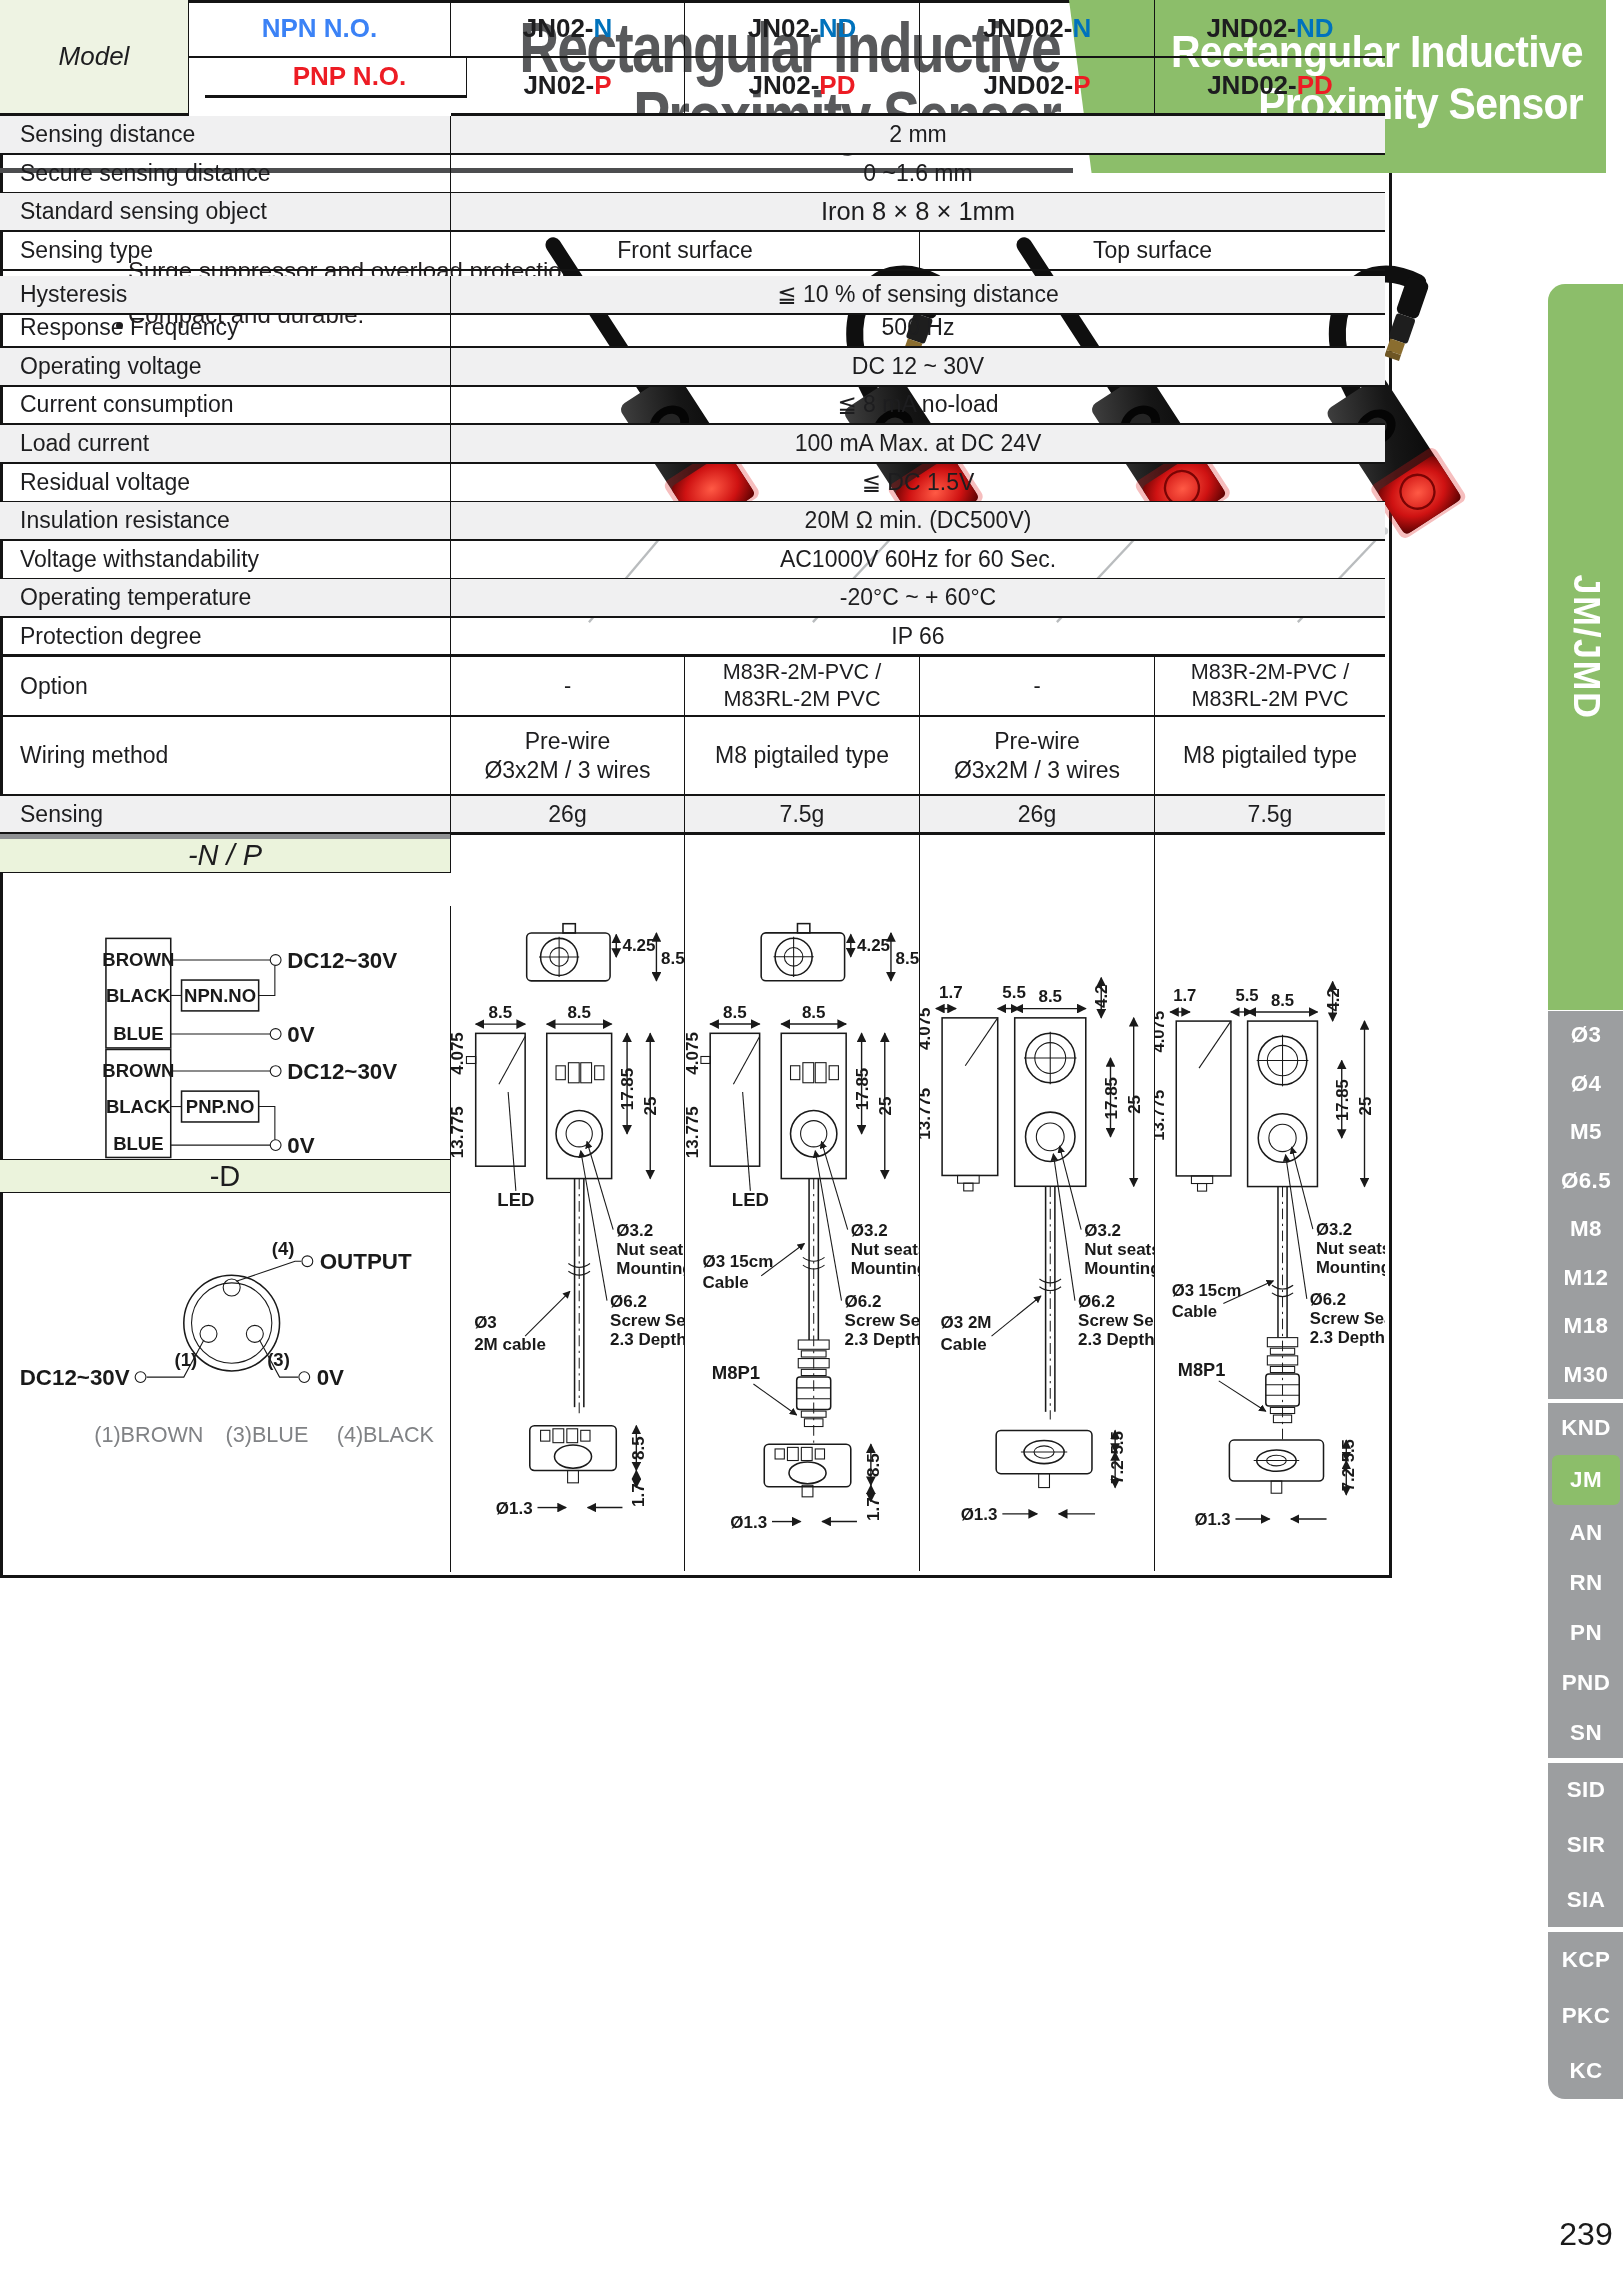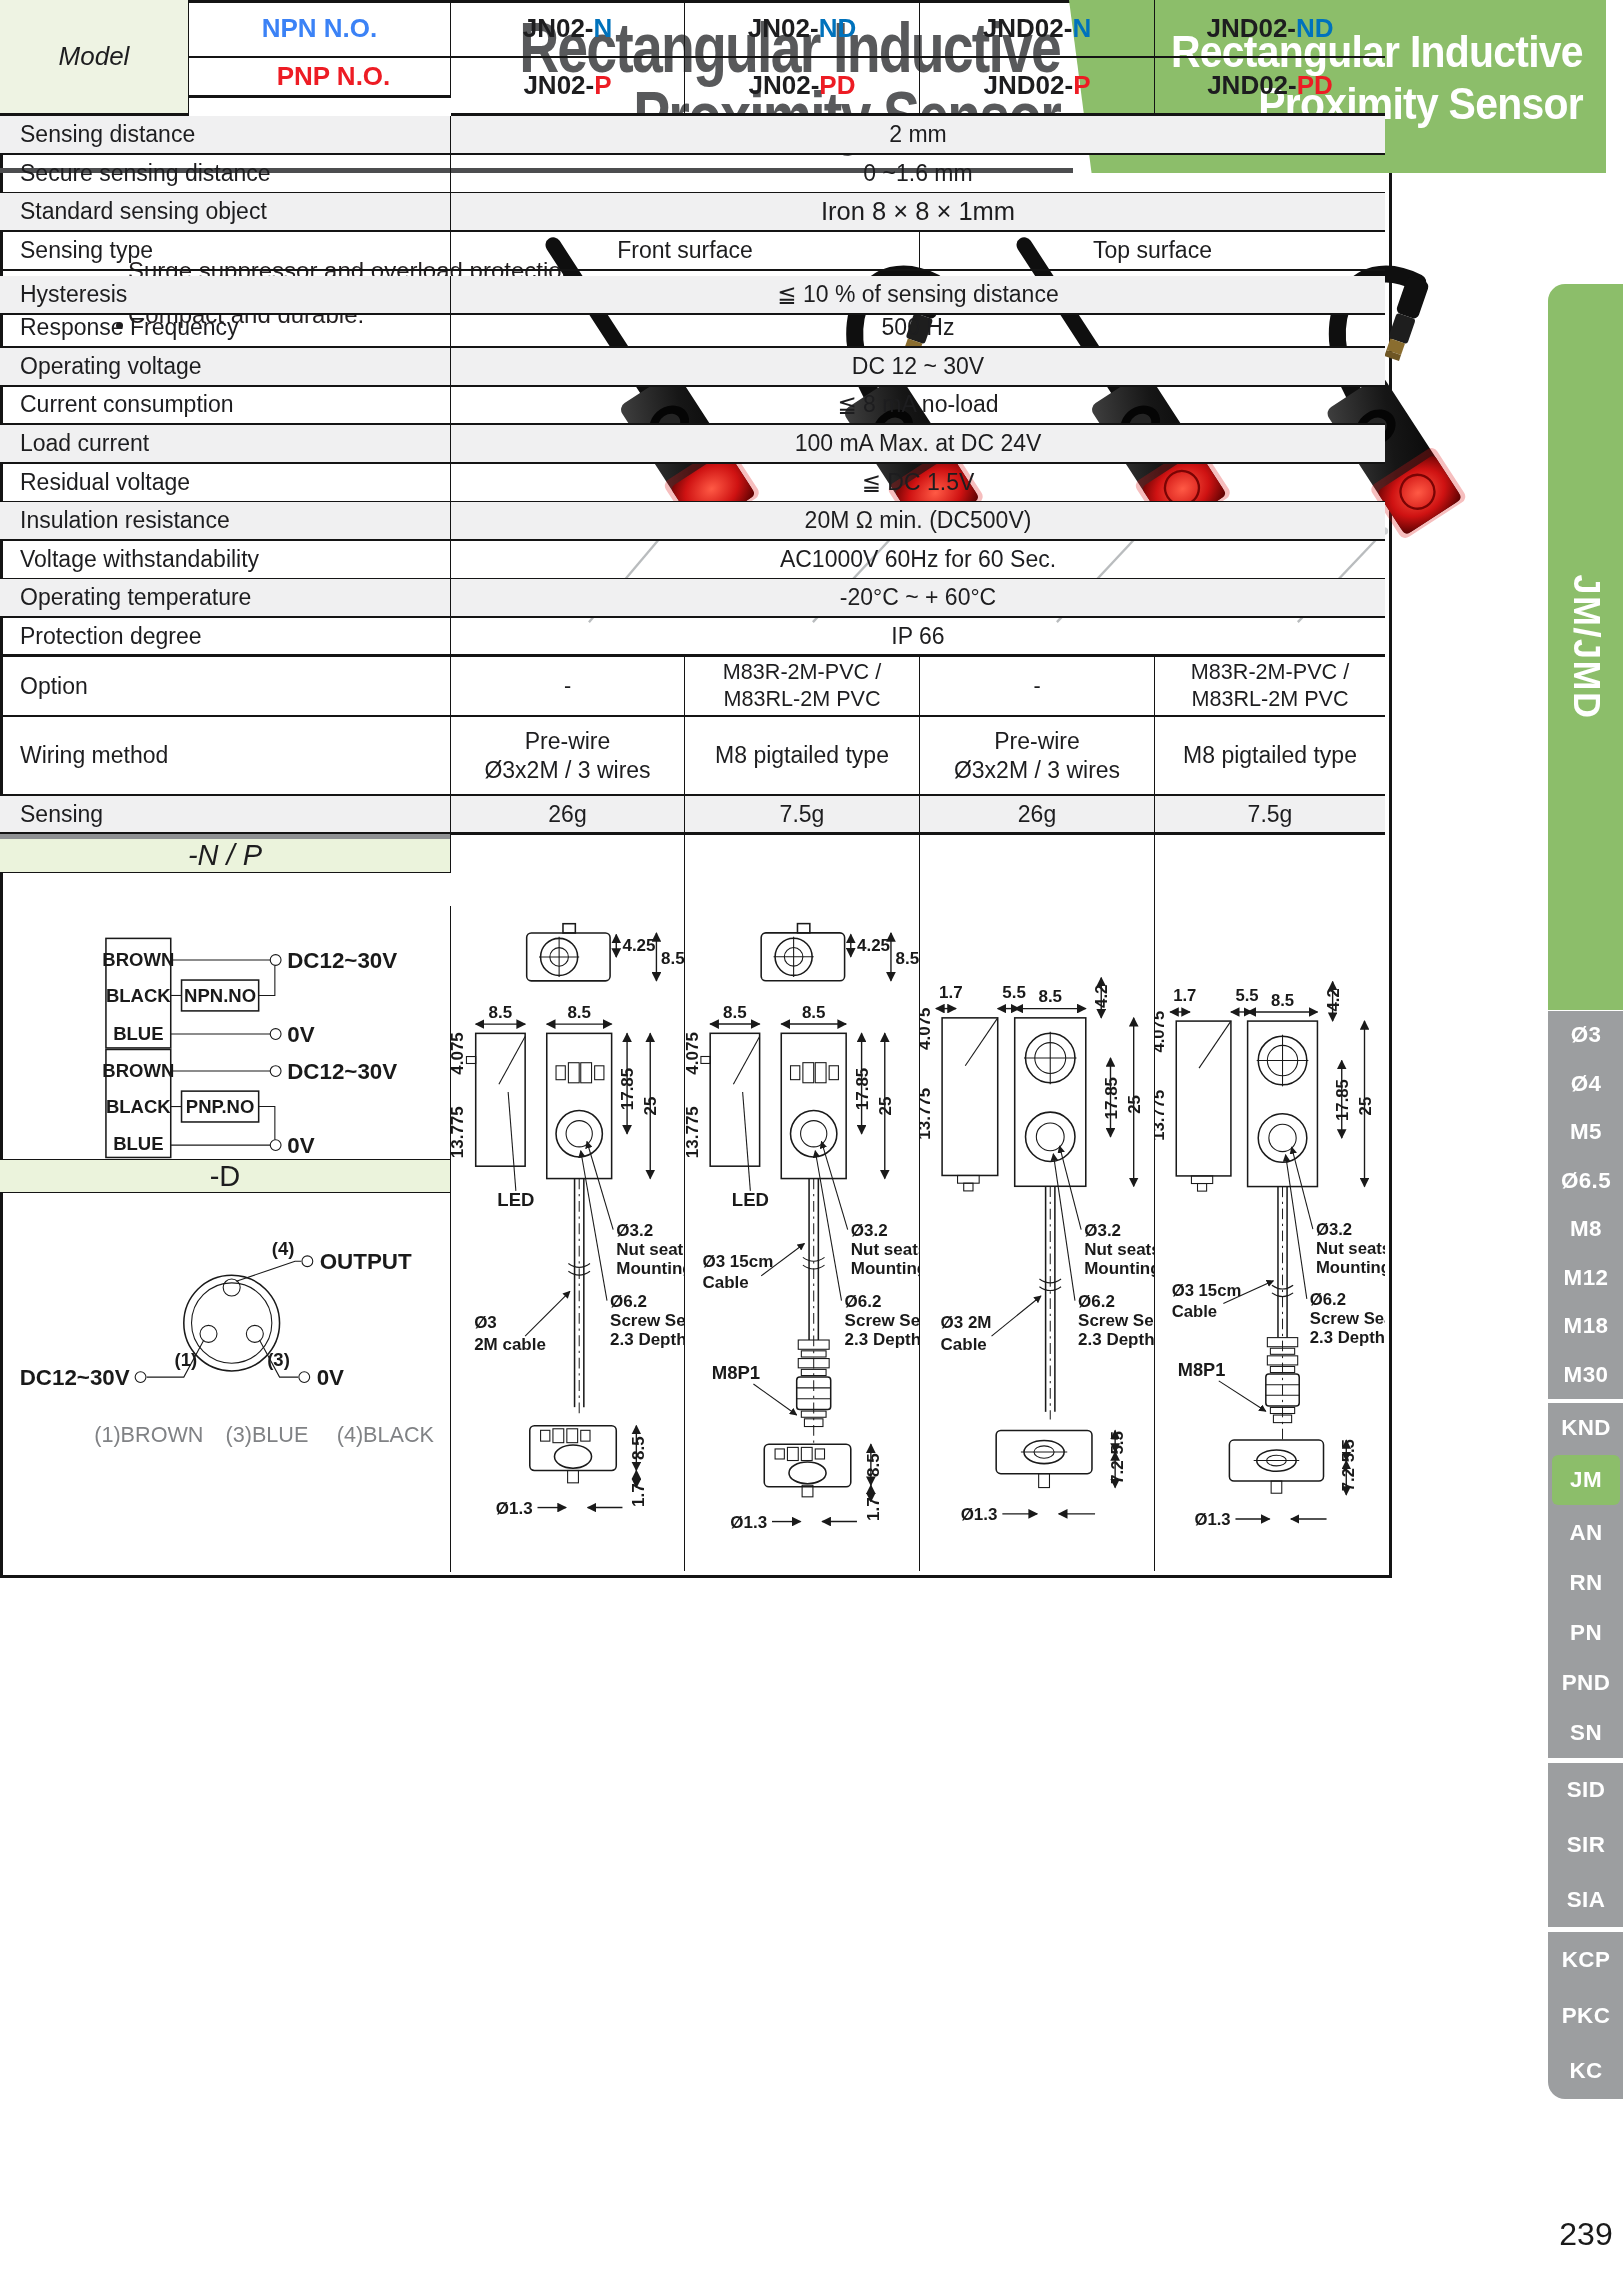--- a/index.html
+++ b/index.html
@@ -165,21 +165,21 @@
       <rect x="-50" y="16" width="100" height="82" rx="9" fill="#e01414" opacity="0.28"></rect>
       <rect x="-44" y="26" width="88" height="68" rx="6" fill="url(#redg)"></rect>
       <circle cx="0" cy="55" r="22" fill="none" stroke="#7a0404" stroke-width="3"></circle>
     </g>
   </svg>
 
   <div id="table">
 
     <div class="mcell" style="left:0;top:0;width:189px;height:116px;background:#eef3e3;border-right:1.5px solid #141414;border-bottom:3.1px solid #141414;font-weight:400;font-style:italic;">Model</div>
     <div class="mcell c4" style="left:189px;top:0;width:262px;height:58px;border-bottom:2.3px solid #141414;color:#3b82f6;">NPN N.O.</div>
-    <div class="mcell c4" style="left:189px;top:58px;width:262px;height:40px;border-bottom:3.1px solid #141414;color:#ed1c24;padding-left:28px;">PNP N.O.</div>
+    <div class="mcell c4" style="left:205px;top:58px;width:262px;height:40px;border-bottom:3.1px solid #141414;color:#ed1c24;padding-left:28px;">PNP N.O.</div>
 
     <div class="mcell c4" style="left:451px;top:0;width:234px;height:58px;border-bottom:2.3px solid #141414;">
       <span>JN02-</span>
         <span style="color:#0072bc">N</span>
     </div>
     <div class="mcell c4" style="left:685px;top:0;width:235px;height:58px;border-bottom:2.3px solid #141414;">
       <span>JN02-</span>
         <span style="color:#0072bc">ND</span>
     </div>
     <div class="mcell c4" style="left:920px;top:0;width:235px;height:58px;border-bottom:2.3px solid #141414;">

